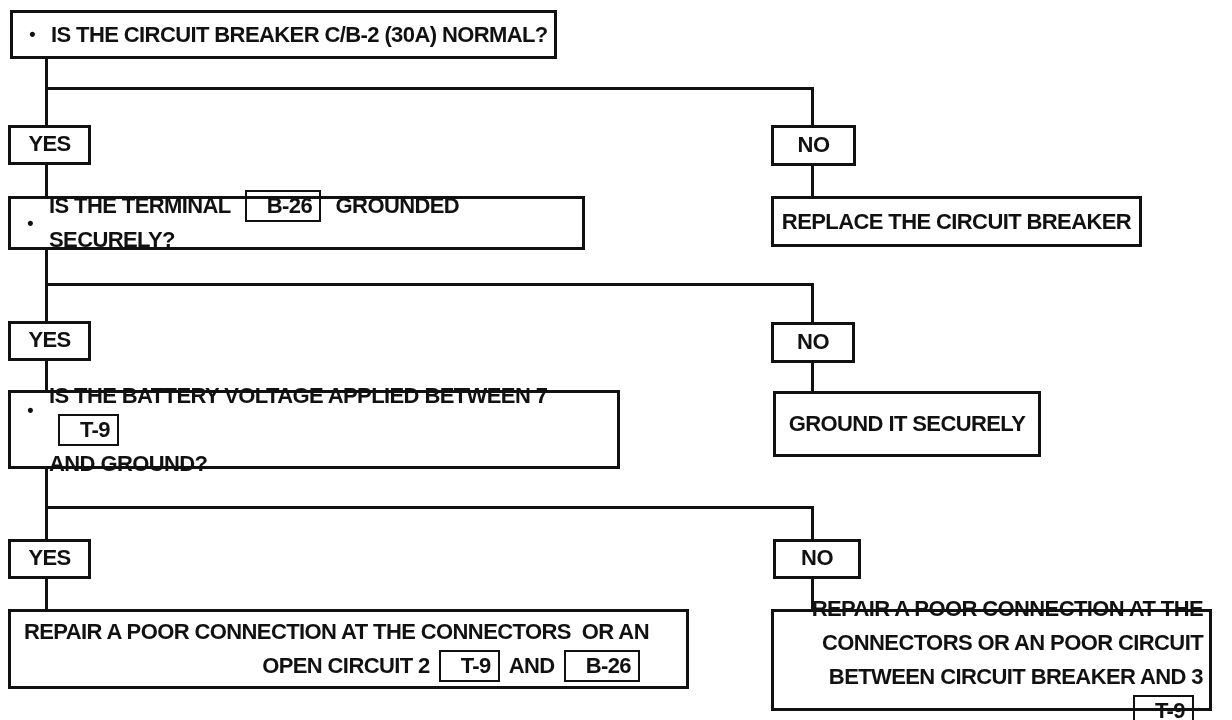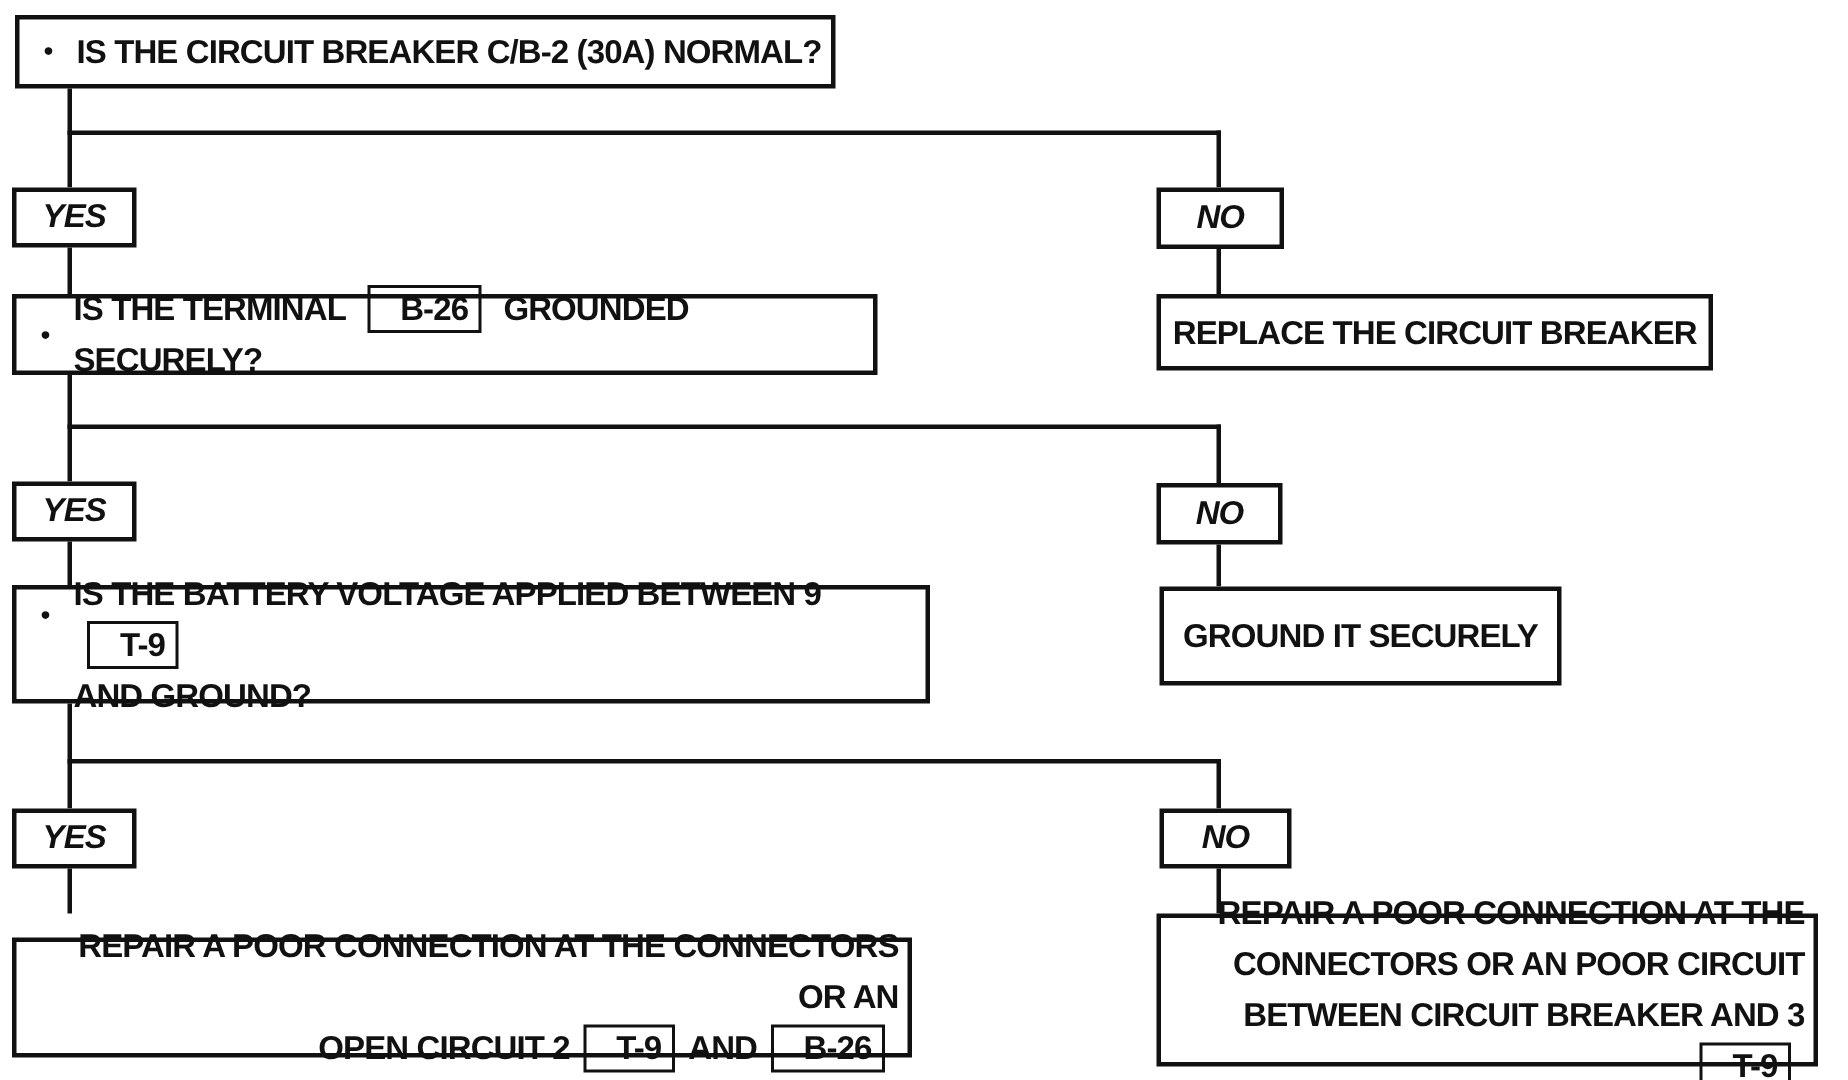--- a/index.html
+++ b/index.html
@@ -23,21 +23,20 @@
     position: absolute;
     box-sizing: border-box;
     border: 3px solid #111111;
     background: #ffffff;
     display: flex;
     align-items: center;
   }
   .label-node {
     justify-content: center;
     padding-bottom: 2px;
-    font-style: italic;
   }
   .action-node {
     justify-content: center;
     text-align: right;
     line-height: 34px;
   }
   .action-node.left-align {
     justify-content: flex-start;
     text-align: right;
     padding-left: 13px;
@@ -111,42 +110,42 @@
   </div>
   <div class="node label-node" style="left:771px; top:322px; width:84px; height:41px;">
     <span>NO</span>
   </div>
 
   <div class="vline" style="left:45px; top:361px; width:3px; height:29px;"></div>
   <div class="vline" style="left:811px; top:363px; width:3px; height:28px;"></div>
 
   <div class="node qnode" style="left:8px; top:390px; width:612px; height:79px;">
     <span class="bullet">•</span>
-    <div class="qtext"><span>IS THE BATTERY VOLTAGE APPLIED BETWEEN 9</span><span class="tag">T-9</span><br><span>AND GROUND?</span></div>
+    <div class="qtext"><span>IS THE BATTERY VOLTAGE APPLIED BETWEEN 7</span><span class="tag">T-9</span><br><span>AND GROUND?</span></div>
   </div>
 
   <div class="node action-node" style="left:773px; top:391px; width:268px; height:66px;">
     <div class="atext">GROUND IT SECURELY</div>
   </div>
 
   <div class="vline" style="left:45px; top:469px; width:3px; height:70px;"></div>
   <div class="hline" style="left:45px; top:506px; width:769px; height:3px;"></div>
   <div class="vline" style="left:811px; top:506px; width:3px; height:33px;"></div>
 
   <div class="node label-node" style="left:8px; top:539px; width:83px; height:40px;">
     <span>YES</span>
   </div>
   <div class="node label-node" style="left:773px; top:539px; width:88px; height:40px;">
     <span>NO</span>
   </div>
 
   <div class="vline" style="left:45px; top:579px; width:3px; height:30px;"></div>
   <div class="vline" style="left:811px; top:579px; width:3px; height:30px;"></div>
 
-  <div class="node action-node left-align" style="left:8px; top:625px; width:600px; height:80px;">
+  <div class="node action-node left-align" style="left:8px; top:609px; width:681px; height:80px;">
     <div class="atext"><span>REPAIR A POOR CONNECTION AT THE CONNECTORS  OR AN</span><br><span>OPEN CIRCUIT 2</span><span class="tag">T-9</span><span>AND</span><span class="tag">B-26</span></div>
   </div>
 
   <div class="node action-node left-align" style="left:771px; top:609px; width:441px; height:102px;">
     <div class="atext"><span>REPAIR A POOR CONNECTION AT THE</span><br><span>CONNECTORS OR AN POOR CIRCUIT</span><br><span>BETWEEN CIRCUIT BREAKER AND 3</span><span class="tag">T-9</span></div>
   </div>
 
 </div>
 
 </body></html>

